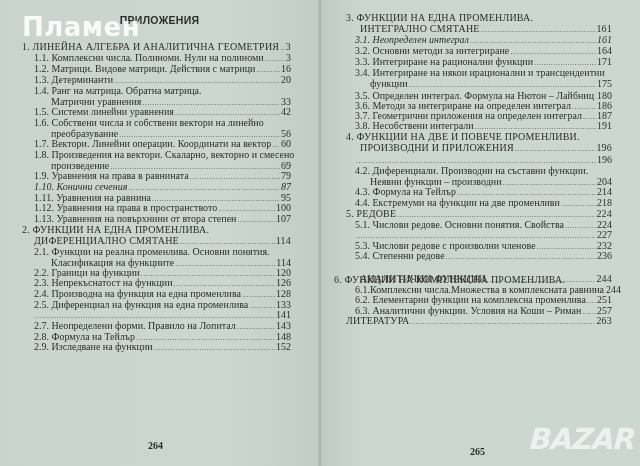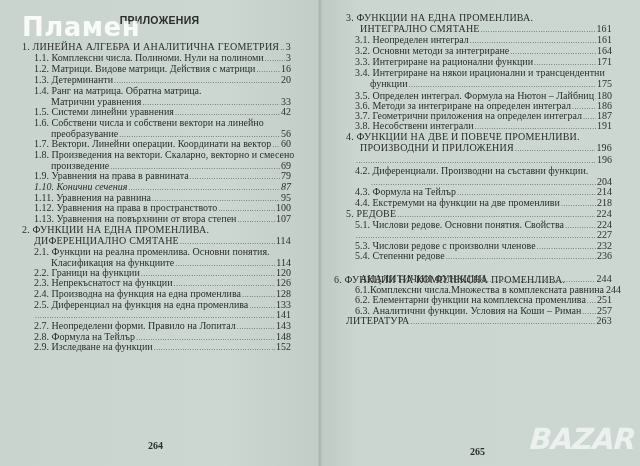--- a/index.html
+++ b/index.html
@@ -236,21 +236,21 @@
   </div>
 <div id="right-entries">
     <div class="entry chapter" style="left: 346px; top: 13px;"><span>3. ФУНКЦИИ НА ЕДНА ПРОМЕНЛИВА.</span></div>
     <div class="entry chapter" style="left: 360px; top: 23.9px; width: 252px;">
       <div class="row">
         <span class="t">ИНТЕГРАЛНО СМЯТАНЕ</span>
         <span class="dots"></span>
         <span class="p">161</span>
       </div>
     </div>
-    <div class="entry" style="left: 355px; top: 35px; width: 257px;">
+    <div class="entry" style="left: 355px; top: 35px; width: 257px; font-style: italic;">
       <div class="row">
         <span class="t">3.1. Неопределен интеграл</span>
         <span class="dots"></span>
         <span class="p">161</span>
       </div>
     </div>
     <div class="entry" style="left: 355px; top: 46px; width: 257px;">
       <div class="row">
         <span class="t">3.2. Основни методи за интегриране</span>
         <span class="dots"></span>
@@ -310,20 +310,21 @@
     </div>
     <div class="entry" style="left: 355px; top: 155px; width: 257px;">
       <div class="row">
         <span class="dots"></span>
         <span class="p">196</span>
       </div>
     </div>
     <div class="entry" style="left: 355px; top: 166px;"><span>4.2. Диференциали. Производни на съставни функции.</span></div>
     <div class="entry" style="left: 370px; top: 176.9px; width: 242px;">
       <div class="row">
+        <span class="t">Неявни функции – производни</span>
         <span class="dots"></span>
         <span class="p">204</span>
       </div>
     </div>
     <div class="entry" style="left: 355px; top: 187px; width: 257px;">
       <div class="row">
         <span class="t">4.3. Формула на Тейлър</span>
         <span class="dots"></span>
         <span class="p">214</span>
       </div>

